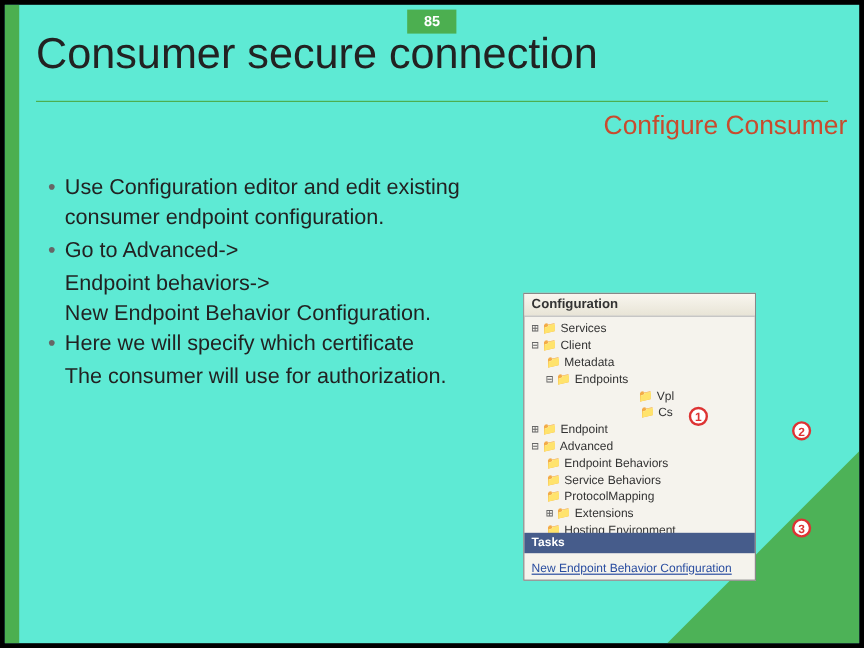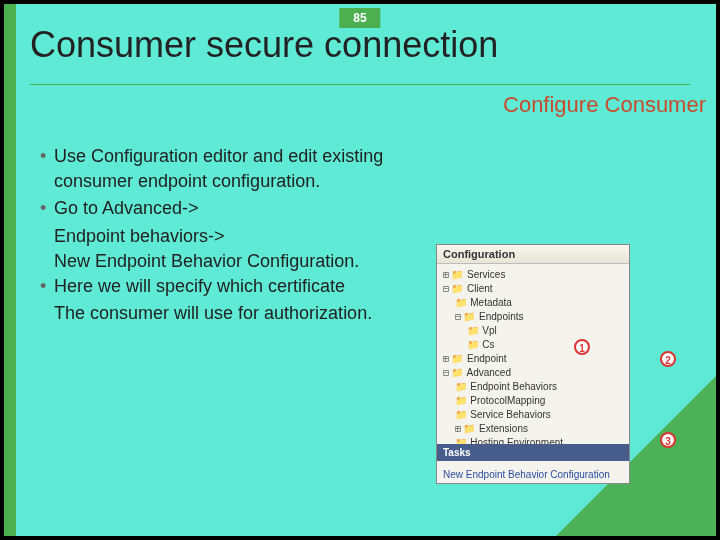--- a/index.html
+++ b/index.html
@@ -124,38 +124,39 @@
     font-size: 11px;
   }
   .tree {
     padding: 4px 2px 4px 6px;
     line-height: 14px;
   }
   .tree-row { white-space: nowrap; overflow: hidden; text-overflow: clip; }
   .fld { color: #c8a43a; }
   .pm { color: #666; font-family: monospace; }
   .ind1 { padding-left: 12px; }
-  .ind2 { padding-left: 24px; }
+  .ind2 { padding-left: 24px; text-align: center; }
   .tasks-bar {
     position: absolute;
     bottom: 22px;
     left: 0;
     right: 0;
     background: #465c8b;
     color: #fff;
     font-weight: bold;
     padding: 3px 6px;
     font-size: 10px;
   }
   .tasks-link {
     position: absolute;
     bottom: 3px;
     left: 6px;
     color: #2a4da0;
     font-size: 10px;
+    text-decoration: underline;
   }
   .callout {
     position: absolute;
     width: 16px;
     height: 16px;
     border: 2px solid #d33;
     border-radius: 50%;
     color: #d33;
     font-size: 10px;
     font-weight: bold;
@@ -200,22 +201,22 @@
     <div class="tree">
       <div class="tree-row"><span class="pm">⊞</span> <span class="fld">📁</span> <span>Services</span></div>
       <div class="tree-row"><span class="pm">⊟</span> <span class="fld">📁</span> <span>Client</span></div>
       <div class="tree-row ind1"><span class="fld">📁</span> <span>Metadata</span></div>
       <div class="tree-row ind1"><span class="pm">⊟</span> <span class="fld">📁</span> <span>Endpoints</span></div>
       <div class="tree-row ind2"><span class="fld">📁</span> <span>Vpl</span></div>
       <div class="tree-row ind2"><span class="fld">📁</span> <span>Cs</span></div>
       <div class="tree-row"><span class="pm">⊞</span> <span class="fld">📁</span> <span>Endpoint</span></div>
       <div class="tree-row"><span class="pm">⊟</span> <span class="fld">📁</span> <span>Advanced</span></div>
       <div class="tree-row ind1"><span class="selected"><span class="fld">📁</span> <span>Endpoint Behaviors</span></span></div>
+      <div class="tree-row ind1"><span class="fld">📁</span> <span>Service Behaviors</span></div>
       <div class="tree-row ind1"><span class="fld">📁</span> <span>ProtocolMapping</span></div>
-      <div class="tree-row ind1"><span class="fld">📁</span> <span>Service Behaviors</span></div>
       <div class="tree-row ind1"><span class="pm">⊞</span> <span class="fld">📁</span> <span>Extensions</span></div>
       <div class="tree-row ind1"><span class="fld">📁</span> <span>Hosting Environment</span></div>
     </div>
     <div class="tasks-bar">Tasks</div>
     <div class="tasks-link">New Endpoint Behavior Configuration</div>
   </div>
 
   <div class="callout c1">1</div>
   <div class="callout c2">2</div>
   <div class="callout c3">3</div>

